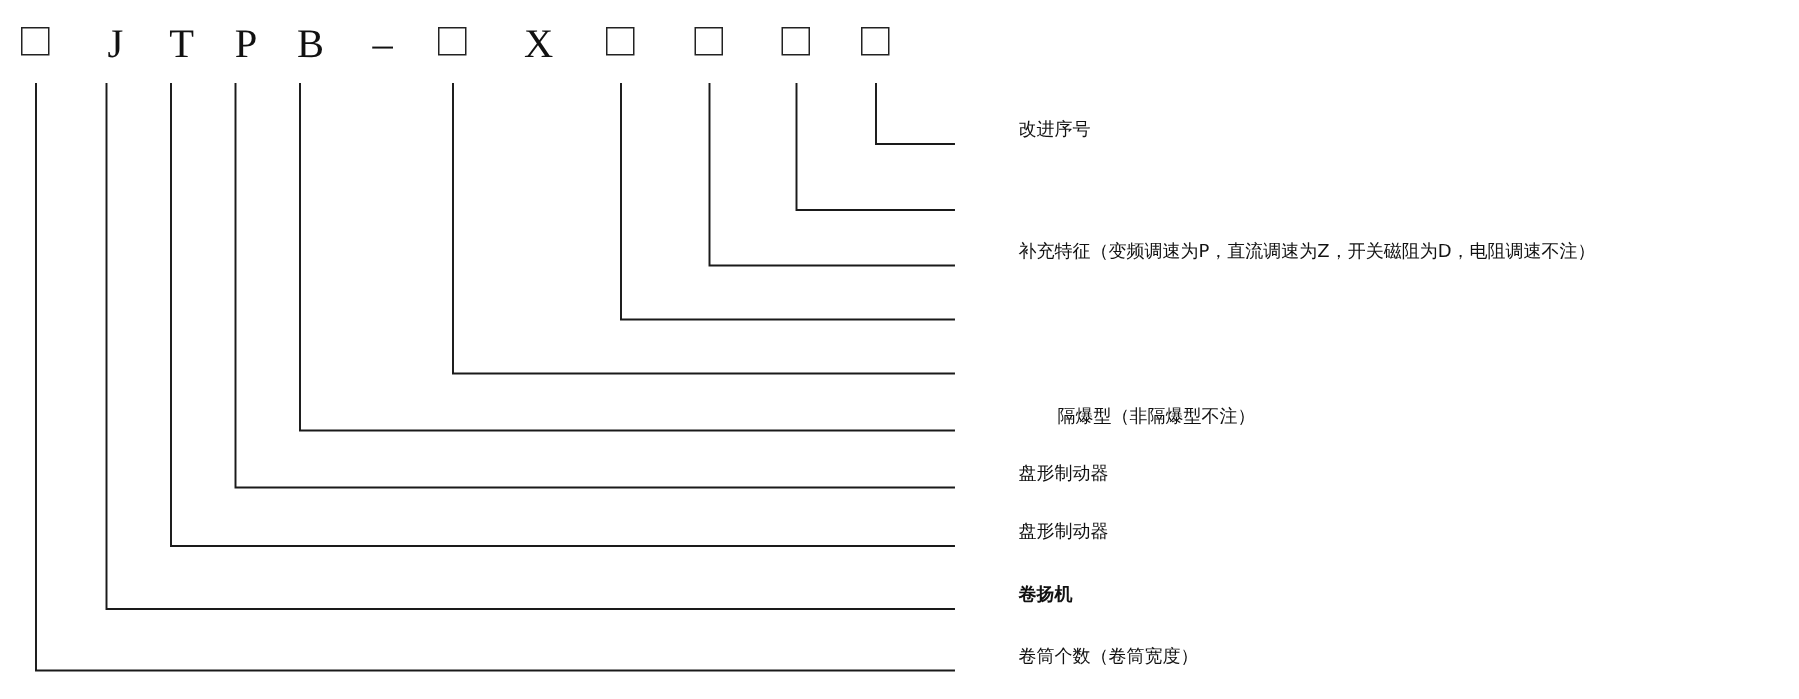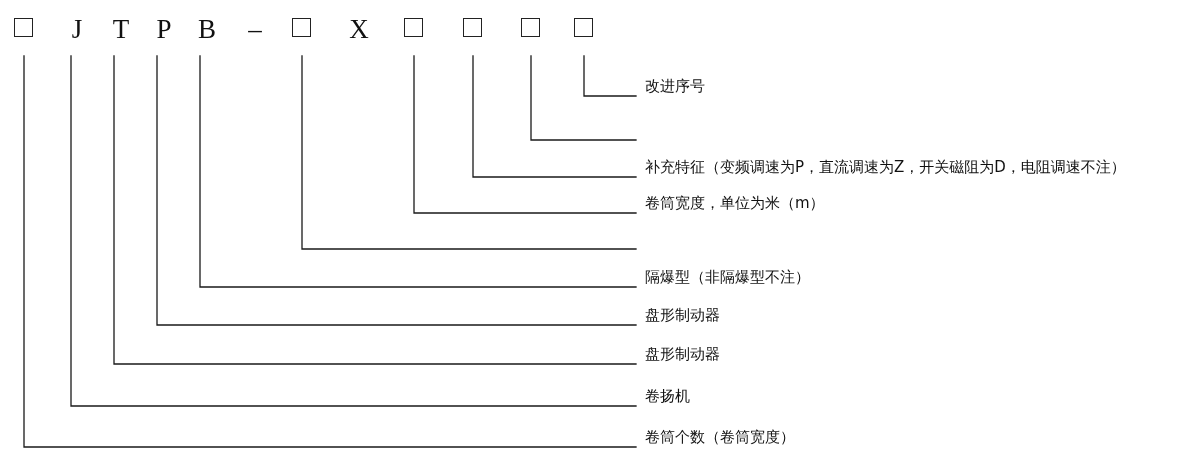--- a/index.html
+++ b/index.html
@@ -57,21 +57,22 @@
   .label {
     position: absolute;
     font-size: 15.5px;
     line-height: 18px;
     white-space: nowrap;
     font-family: "Liberation Sans", sans-serif;
     color: #111111;
   }
   .label.cjk {
     font-family: "DejaVu Sans", "Liberation Sans", sans-serif;
-    font-size: 15px;
+    font-size: 12px;
+    margin-left: 34px;
   }
 </style>
 </head>
 <body>
 
 <div id="diagram">
 
   <div class="code-row">
     <span class="code-box" style="left:14px;"></span>
     <span class="code-char" style="left:60px;">J</span>
@@ -107,20 +108,19 @@
       <path d="M114 56 L114 364 L636 364"></path>
 
       <path d="M71 56 L71 406 L636 406"></path>
 
       <path d="M24 56 L24 447 L636 447"></path>
     </g>
   </svg>
 
   <div class="label cjk" style="left:645px; top:86px; transform:translateY(-50%);">改进序号</div>
   <div class="label cjk" style="left:645px; top:167px; transform:translateY(-50%);">补充特征（变频调速为P，直流调速为Z，开关磁阻为D，电阻调速不注）</div>
-  <div class="label cjk" style="left:645px; top:203px; transform:translateY(-50%);">卷筒宽度，单位为米（m）</div>
-  <div class="label cjk" style="left:645px; top:277px; transform:translateY(-50%);">隔爆型（非隔爆型不注）</div>
+  <div class="label cjk" style="left:671px; top:277px; transform:translateY(-50%);">隔爆型（非隔爆型不注）</div>
   <div class="label cjk" style="left:645px; top:315px; transform:translateY(-50%);">盘形制动器</div>
   <div class="label cjk" style="left:645px; top:354px; transform:translateY(-50%);">盘形制动器</div>
-  <div class="label cjk" style="left:645px; top:396px; transform:translateY(-50%);">卷扬机</div>
+  <div class="label cjk" style="left:645px; top:396px; transform:translateY(-50%);font-weight:bold;">卷扬机</div>
   <div class="label cjk" style="left:645px; top:437px; transform:translateY(-50%);">卷筒个数（卷筒宽度）</div>
 
 </div>
 
 </body></html>

